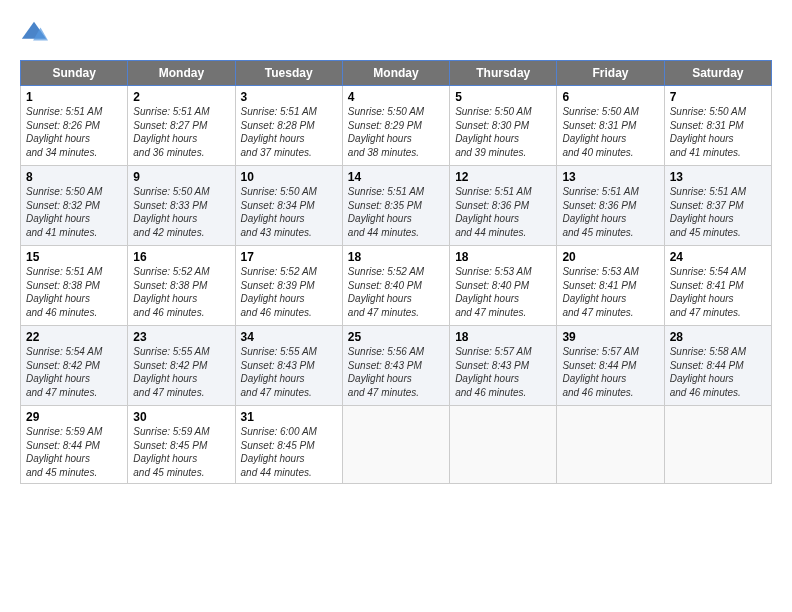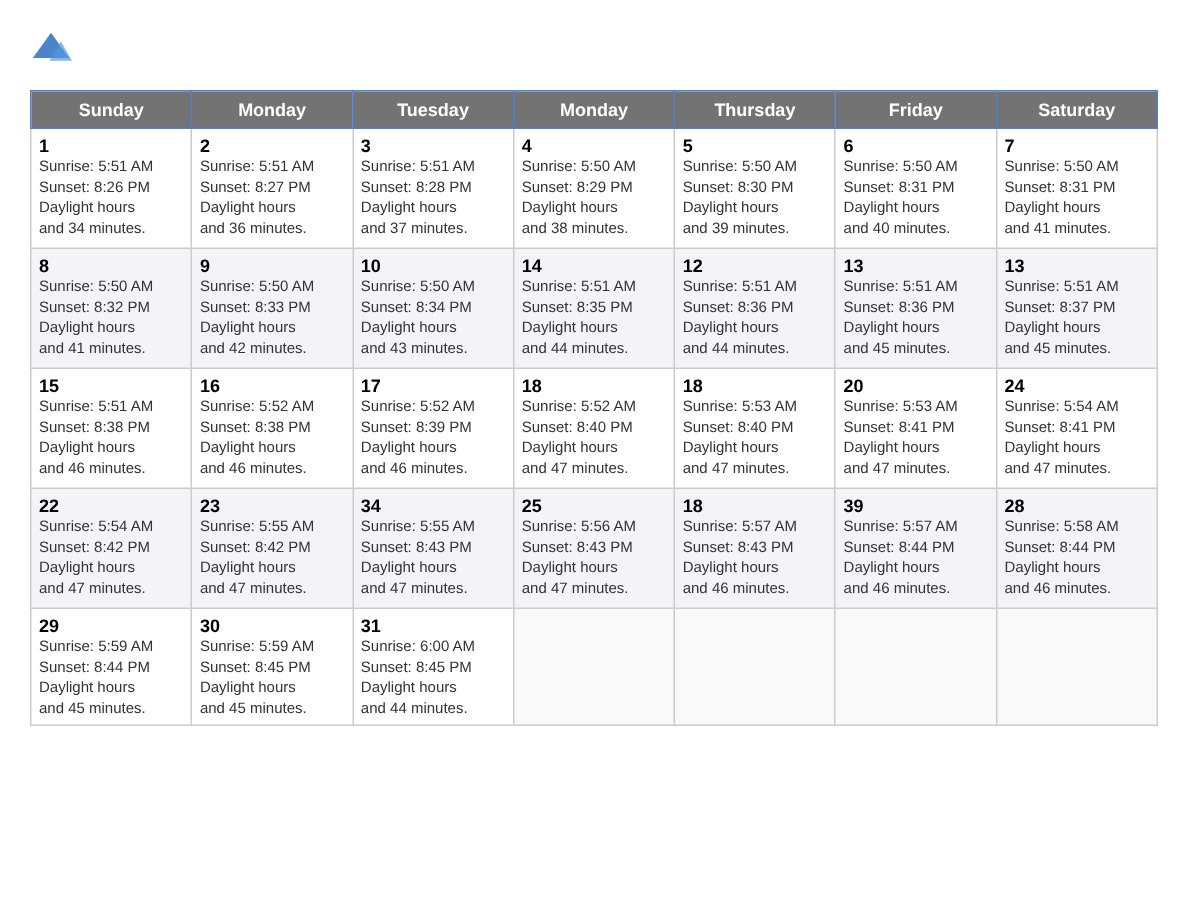--- a/index.html
+++ b/index.html
@@ -79,20 +79,21 @@
     .day-num {
       font-weight: bold;
       font-size: 12px;
       display: block;
       margin-bottom: 1px;
     }
     .day-info {
       font-size: 10px;
       color: #333;
       line-height: 1.35;
+      font-style: italic;
     }
     .empty-cell {
       background: #f9f9f9 !important;
     }
     .last-row td {
       height: 72px;
     }
   </style>
 </head>
 <body>

